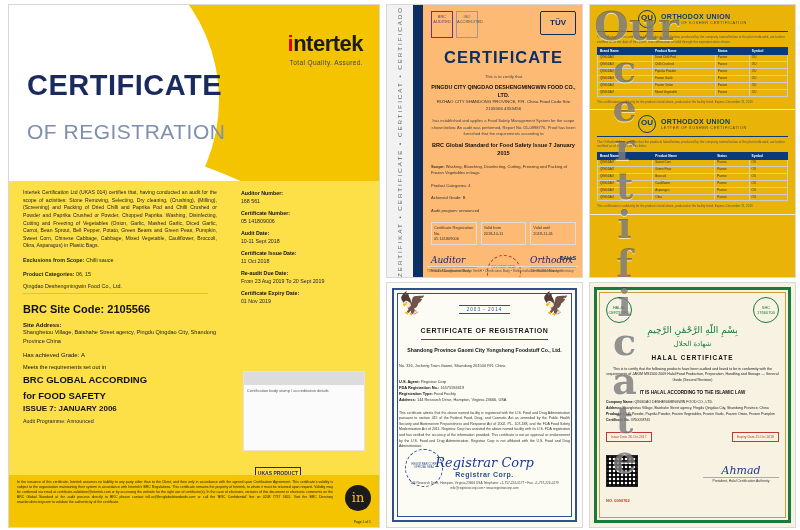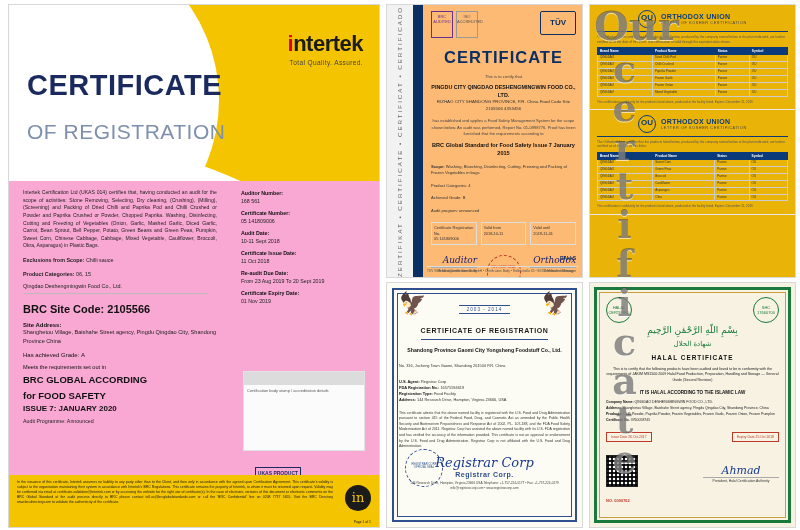--- a/index.html
+++ b/index.html
@@ -8,21 +8,21 @@
     background:#ffffff;
     font-family:"Liberation Sans", sans-serif;
     overflow:hidden;
     position:relative;
   }
   .page{position:relative;width:800px;height:530px;}
 
   
   .intertek{
     position:absolute;left:8px;top:4px;width:370px;height:522px;
-    background:#f9a8d4;border:1px solid #d8d8d8;overflow:hidden;
+    background:#fde047;border:1px solid #d8d8d8;overflow:hidden;
   }
   .it-top{
     position:relative;height:176px;background:#f5c400;overflow:hidden;
   }
   .it-top:before{
     content:"";position:absolute;left:-120px;top:-70px;width:330px;height:330px;
     border-radius:50%;background:#ffffff;
   }
   .it-top:after{
     content:"";position:absolute;left:-60px;top:120px;width:420px;height:200px;
@@ -148,21 +148,21 @@
   .tuv-note{text-align:center;font-size:4.1px;color:#444;margin-top:6px;line-height:1.5;}
   .tuv-std{
     text-align:center;font-size:5.6px;font-weight:bold;color:#111;margin-top:5px;line-height:1.4;
   }
   .tuv-scope{font-size:4.1px;color:#333;margin-top:6px;line-height:1.6;}
   .tuv-grid{
     display:flex;gap:4px;margin-top:8px;font-size:3.9px;color:#333;
   }
   .tuv-grid .cell{flex:1;border:1px solid #ddd;padding:2px;line-height:1.4;}
   .tuv-sigs{display:flex;justify-content:space-between;margin-top:10px;}
-  .tuv-sigs .s{width:46px;text-align:right;}
+  .tuv-sigs .s{width:46px;text-align:left;}
   .tuv-sigs .s .sc{font-family:"DejaVu Serif",serif;font-style:italic;font-size:9px;color:#1a1a6e;}
   .tuv-sigs .s .ln{border-top:1px solid #aaa;margin-top:2px;font-size:3.4px;color:#444;padding-top:1px;}
   .tuv-stamp{
     width:34px;height:34px;border-radius:50%;border:1px dashed #c0392b;color:#c0392b;
     font-size:3.2px;text-align:center;line-height:1.2;padding-top:10px;box-sizing:border-box;
   }
   .tuv-bottom{
     position:absolute;left:40px;right:4px;bottom:4px;font-size:3.2px;color:#555;
     border-top:1px solid #ddd;padding-top:2px;line-height:1.4;
   }
@@ -335,21 +335,21 @@
           </div>
           <div class="it-addr-l">Site Address:</div>
           <div class="it-addr-v">Shanghetou Village, Baishahe Street agency, Pingdu Qingdao City, Shandong Province China</div>
           <div class="it-grade">
             <span>Has achieved Grade:</span>
             <span>A</span>
           </div>
           <div class="it-meets">Meets the requirements set out in</div>
           <div class="it-std">BRC GLOBAL ACCORDING</div>
           <div class="it-std">for FOOD SAFETY</div>
-          <div class="it-issue">ISSUE 7: JANUARY 2020</div>
+          <div class="it-issue">ISSUE 7: JANUARY 2006</div>
           <div class="it-audit">Audit Programme: Announced</div>
         </div>
 
         <div class="it-right">
           <div class="it-rkv">
             <div class="k">Auditor Number:</div>
             <div class="v">168 561</div>
             <div class="k">Certificate Number:</div>
             <div class="v">05 141809006</div>
             <div class="k">Audit Date:</div>

